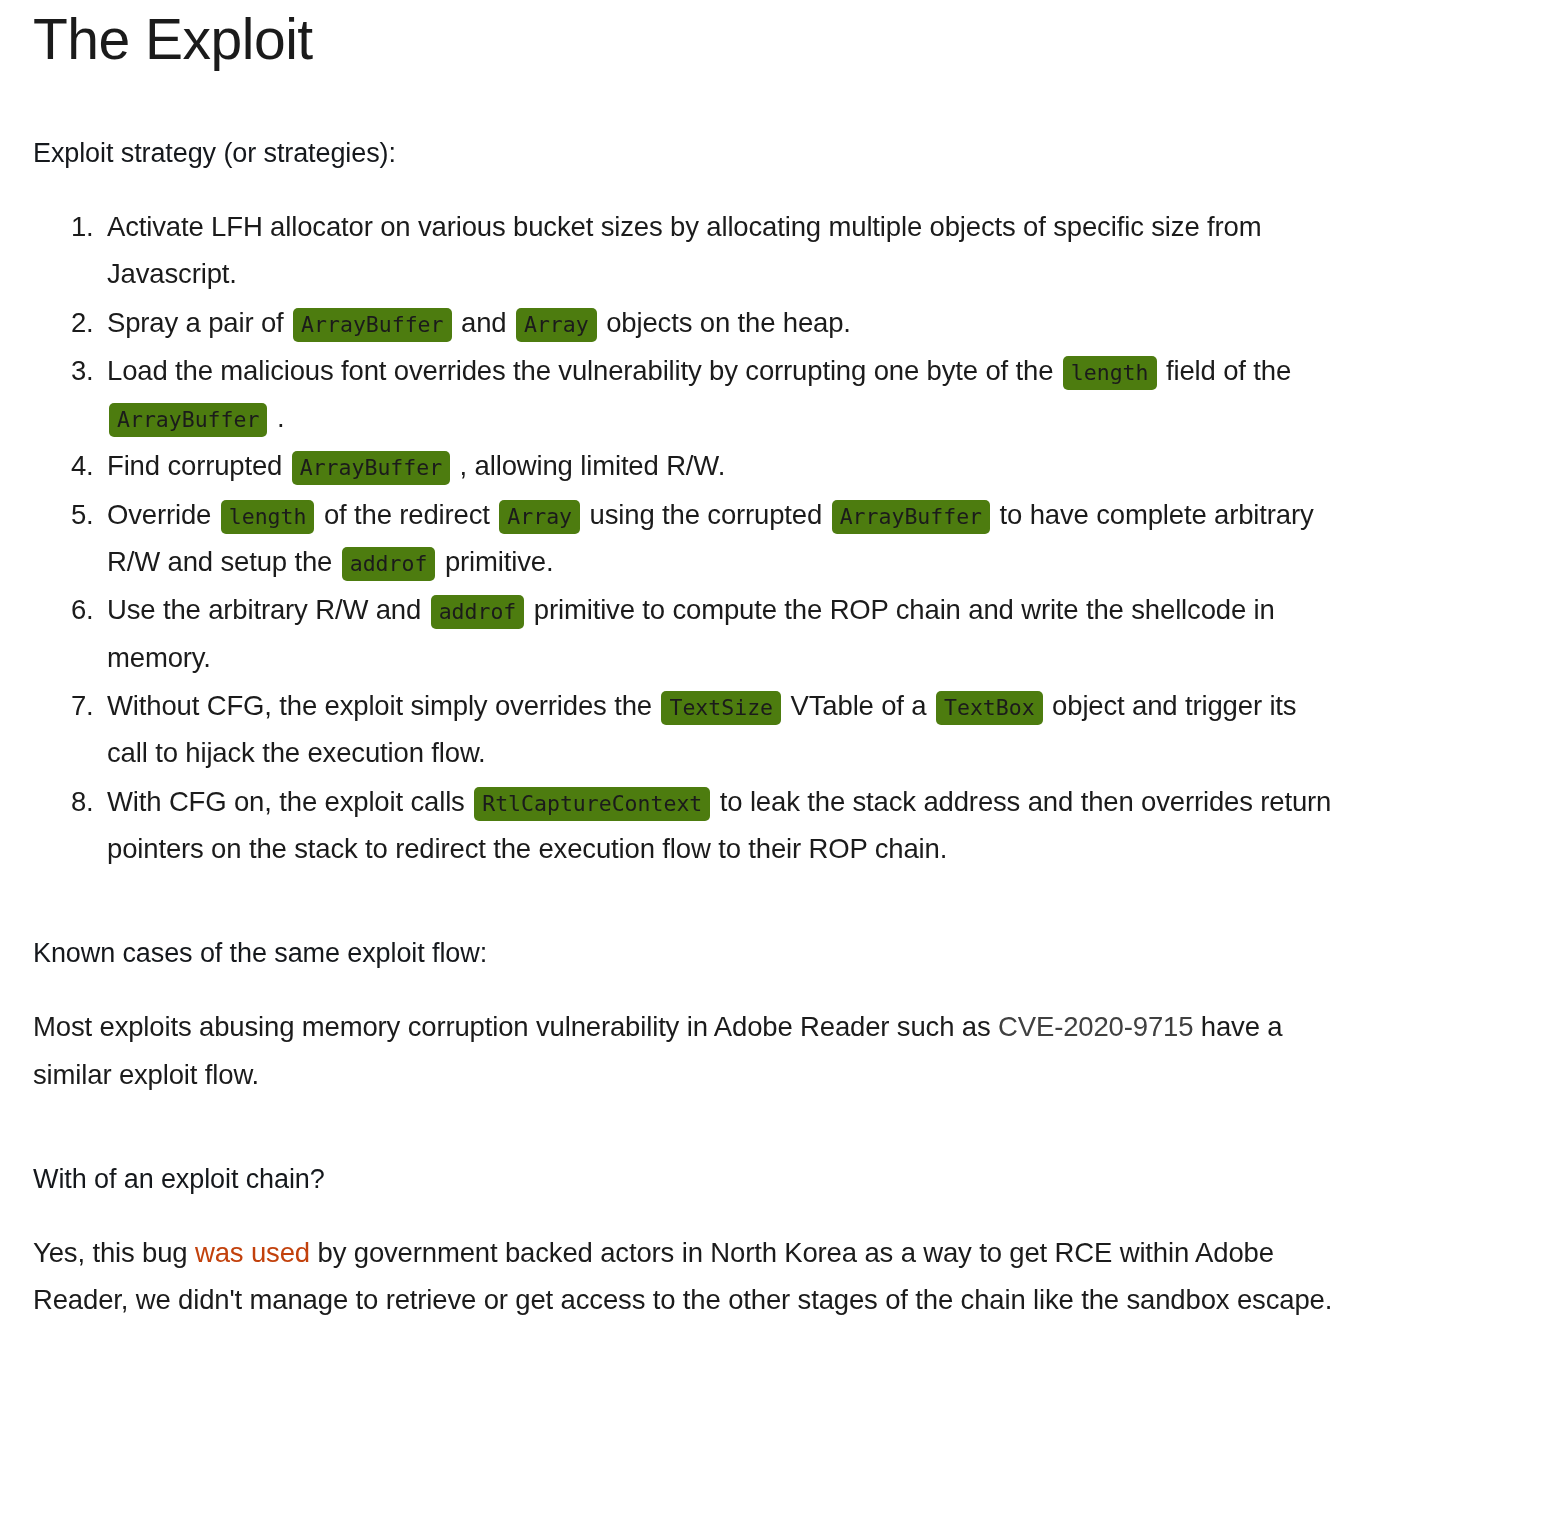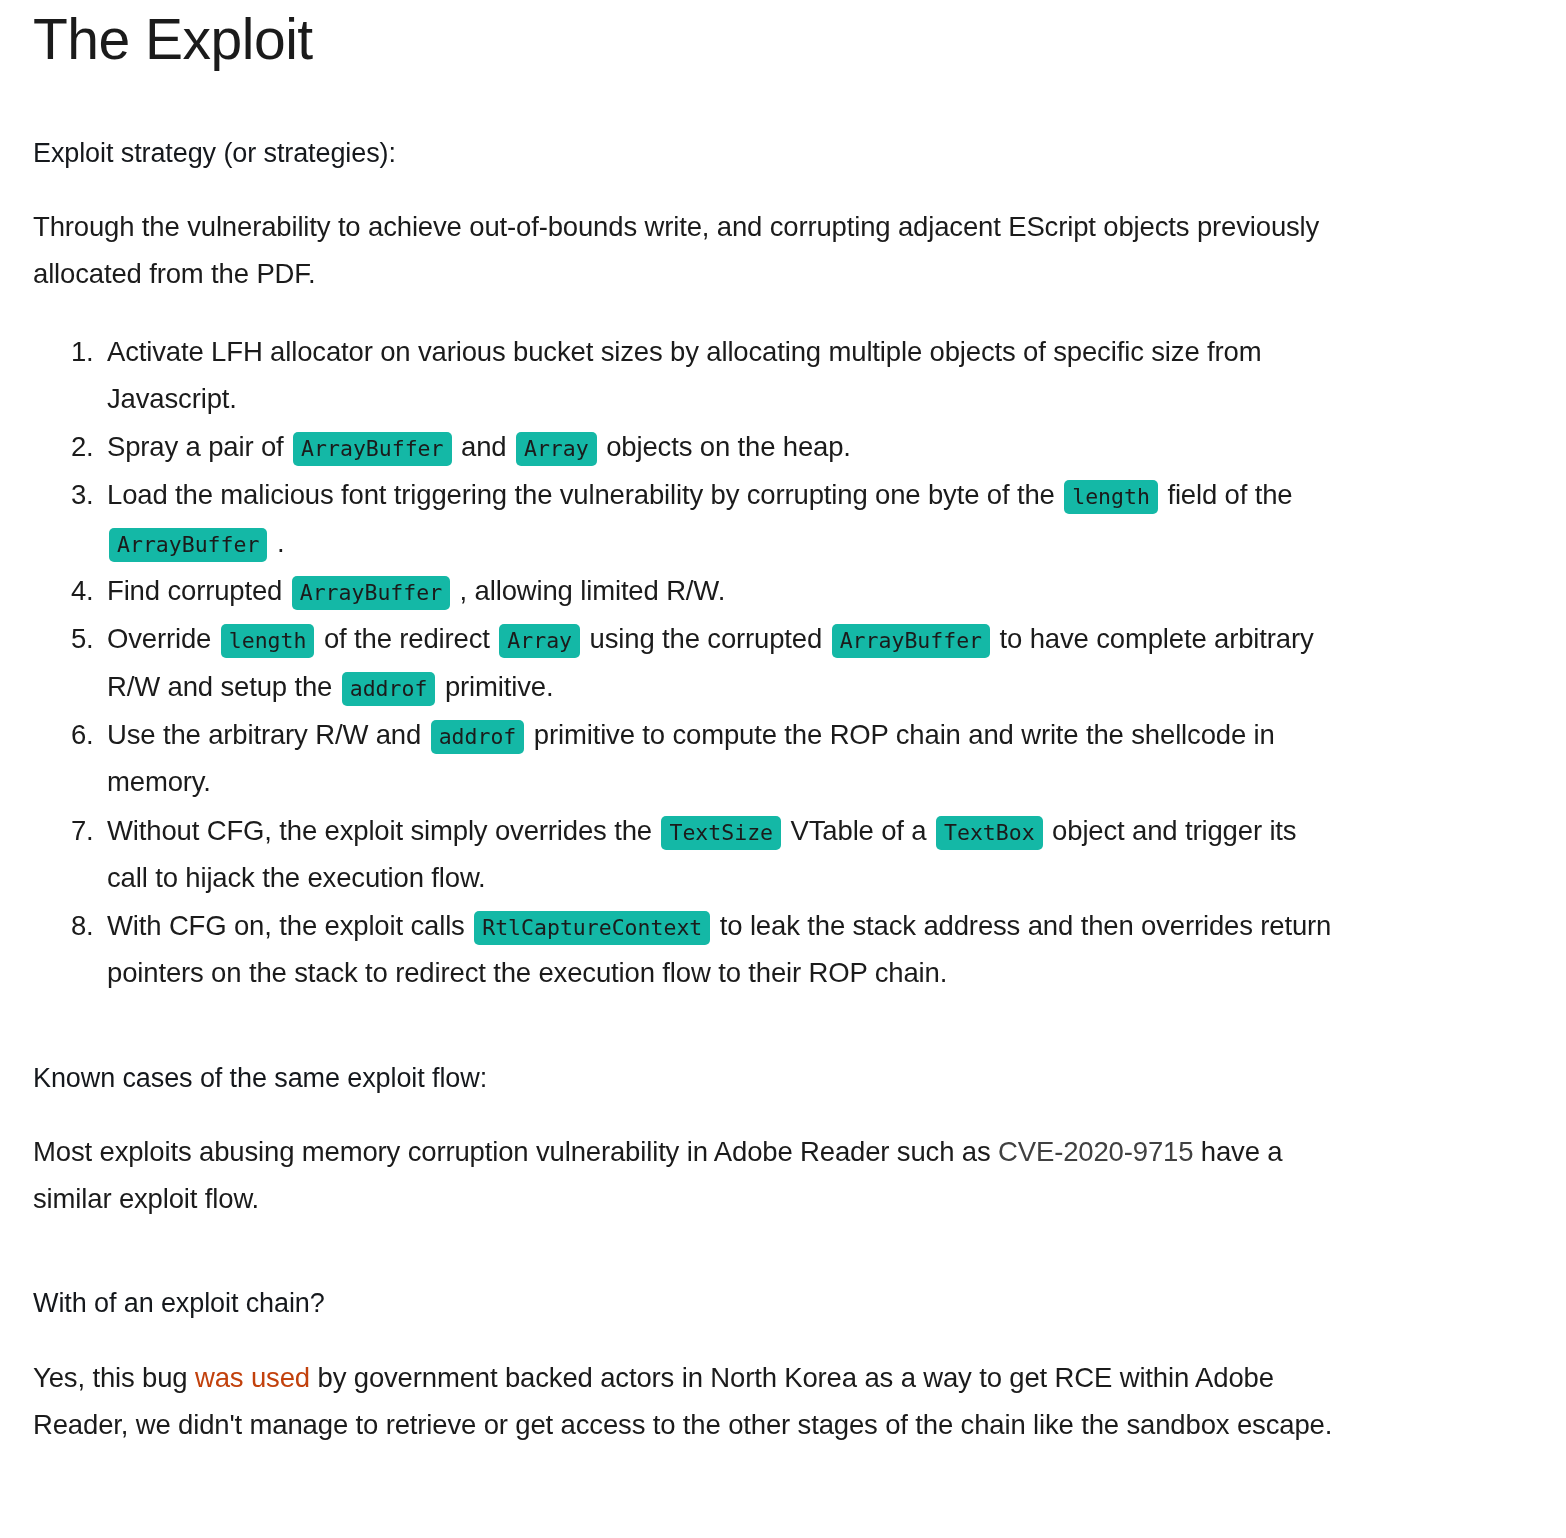--- a/index.html
+++ b/index.html
@@ -57,21 +57,21 @@
   }
   ol.flow-list > li {
     margin: 0 0 1px 0;
     padding-left: 6px;
     color: #1b1b1b;
   }
 
   code.chip {
     font-family: "DejaVu Sans Mono", "Liberation Mono", monospace;
     font-size: 21.5px;
-    background: #14b8a6;
+    background: #4d7c0f;
     border-radius: 5px;
     padding: 4px 8px 5px 8px;
     margin: 0 2px;
     color: #1b1b1b;
     white-space: nowrap;
     letter-spacing: 0;
   }
 
   a.doc-link {
     text-decoration: none;
@@ -84,30 +84,29 @@
 </style>
 </head>
 <body>
 
 <div class="page">
 
   <h1 class="doc-title">The Exploit</h1>
 
   <p class="lead-heading">Exploit strategy (or strategies):</p>
 
-  <p class="body-text">Through the vulnerability to achieve out-of-bounds write, and corrupting adjacent EScript objects previously allocated from the PDF.</p>
 
 
   <ol class="flow-list">
 
     <li><span>Activate LFH allocator on various bucket sizes by allocating multiple objects of specific size from Javascript.</span></li>
 
     <li><span>Spray a pair of</span> <code class="chip">ArrayBuffer</code> <span>and</span> <code class="chip">Array</code> <span>objects on the heap.</span></li>
 
-    <li><span>Load the malicious font triggering the vulnerability by corrupting one byte of the</span> <code class="chip">length</code> <span>field of the</span> <code class="chip">ArrayBuffer</code> <span>.</span></li>
+    <li><span>Load the malicious font overrides the vulnerability by corrupting one byte of the</span> <code class="chip">length</code> <span>field of the</span> <code class="chip">ArrayBuffer</code> <span>.</span></li>
 
     <li><span>Find corrupted</span> <code class="chip">ArrayBuffer</code> <span>, allowing limited R/W.</span></li>
 
     <li><span>Override</span> <code class="chip">length</code> <span>of the redirect</span> <code class="chip">Array</code> <span>using the corrupted</span> <code class="chip">ArrayBuffer</code> <span>to have complete arbitrary R/W and setup the</span> <code class="chip">addrof</code> <span>primitive.</span></li>
 
     <li><span>Use the arbitrary R/W and</span> <code class="chip">addrof</code> <span>primitive to compute the ROP chain and write the shellcode in memory.</span></li>
 
     <li><span>Without CFG, the exploit simply overrides the</span> <code class="chip">TextSize</code> <span>VTable of a</span> <code class="chip">TextBox</code> <span>object and trigger its call to hijack the execution flow.</span></li>
 
     <li><span>With CFG on, the exploit calls</span> <code class="chip">RtlCaptureContext</code> <span>to leak the stack address and then overrides return pointers on the stack to redirect the execution flow to their ROP chain.</span></li>

